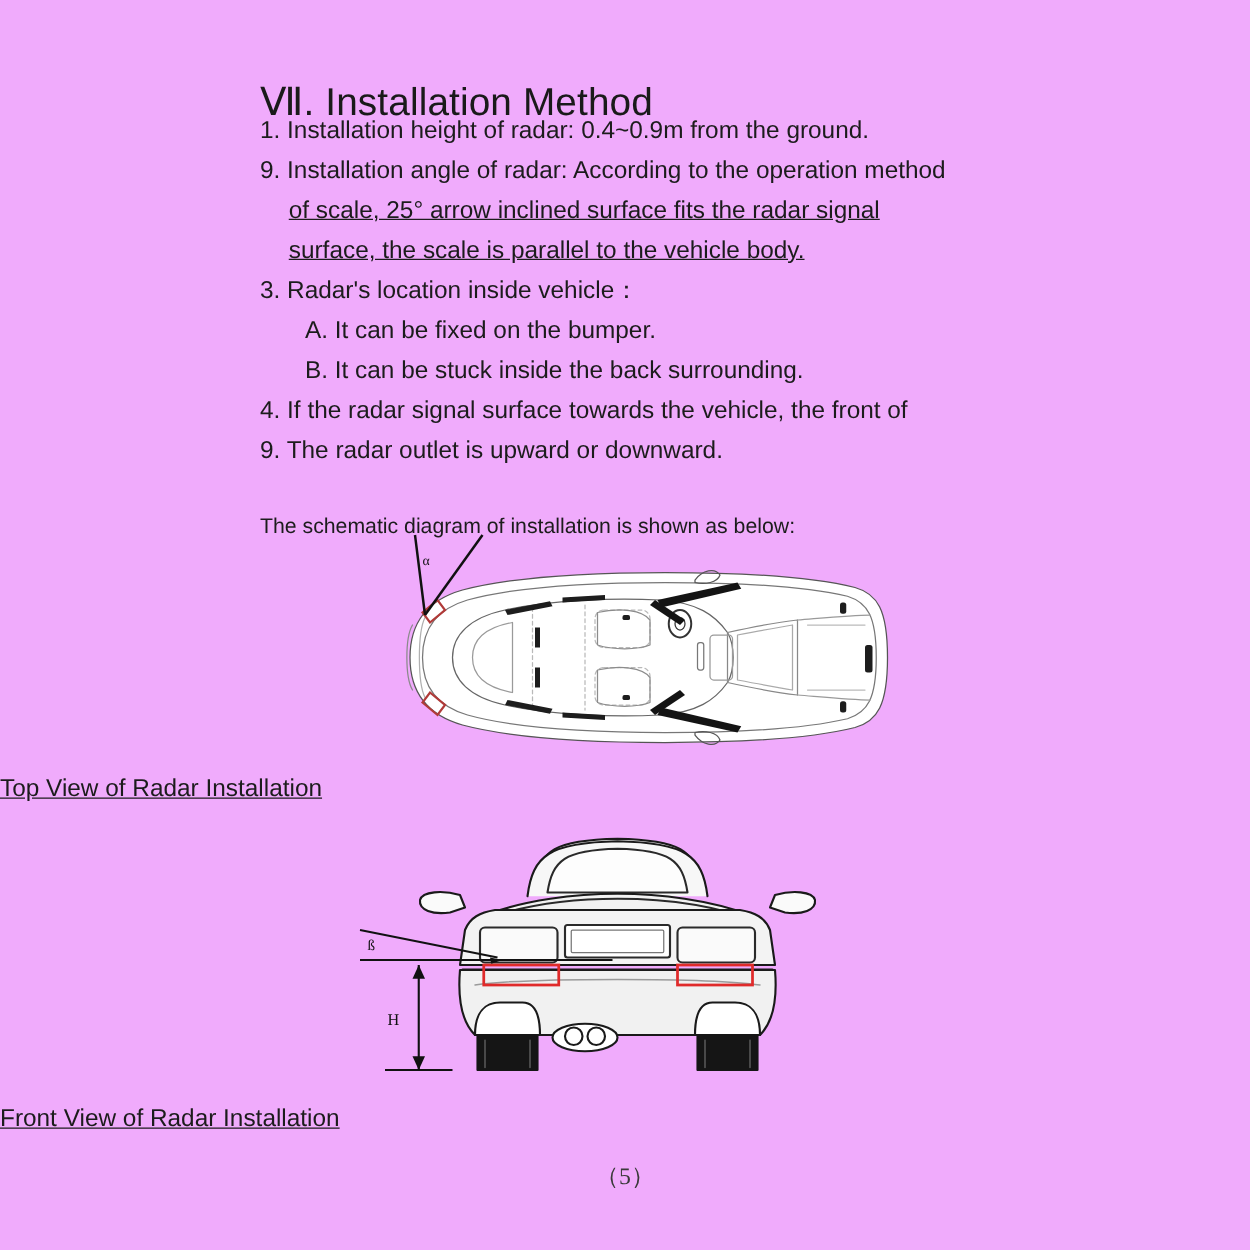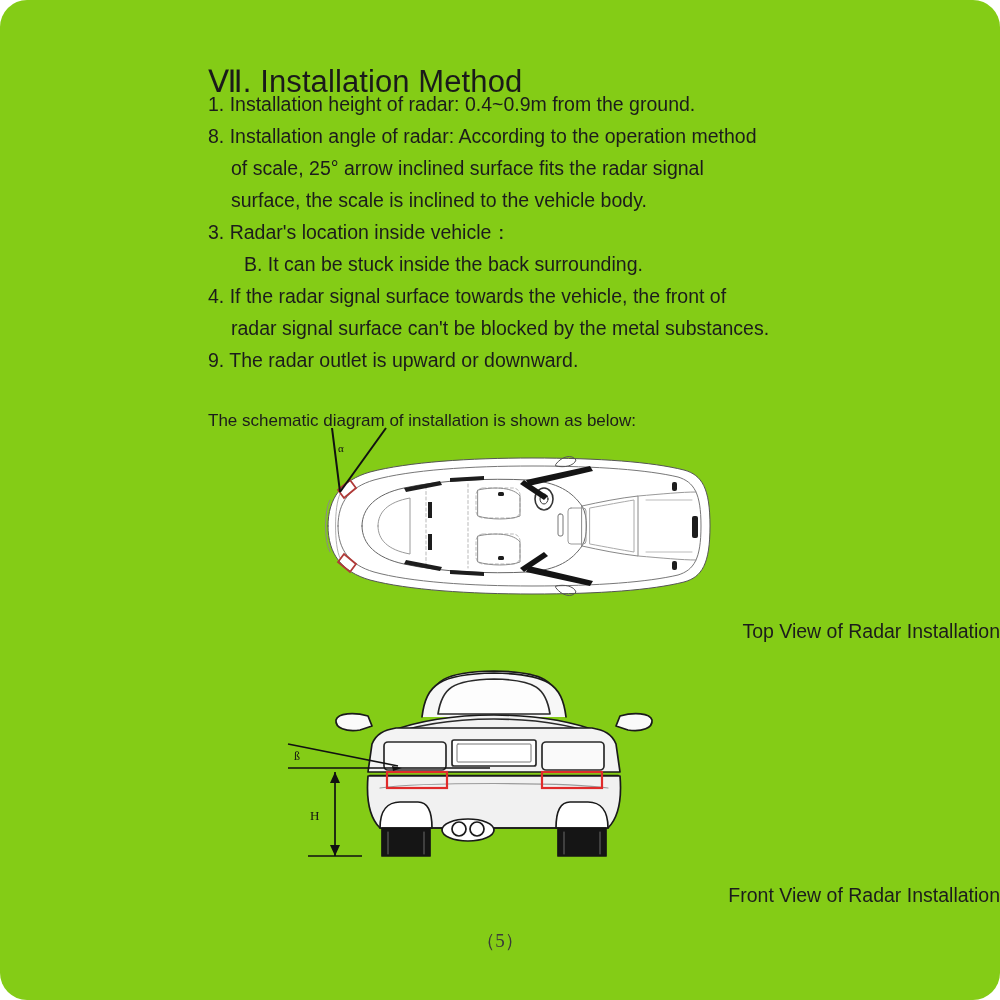--- a/index.html
+++ b/index.html
@@ -14,22 +14,21 @@
     position: relative;
     overflow: hidden;
     font-family: "Liberation Sans", sans-serif;
     color: #1b1b1b;
     -webkit-font-smoothing: antialiased;
   }
 
   .page {
     position: absolute;
     inset: 0;
-    background: #84cc16;
-    border-radius: 27px;
+    background: #f0abfc;
   }
 
   
   .doc-title {
     position: absolute;
     left: 208px;
     top: 42px;
     font-size: 31px;
     font-weight: 400;
     letter-spacing: 0.1px;
@@ -43,21 +42,21 @@
     left: 208px;
     top: 88px;
     width: 640px;
   }
   .body-line {
     font-size: 19.5px;
     line-height: 32px;
     color: #1c1c1c;
     white-space: nowrap;
   }
-  .body-line.indent-1 { padding-left: 23px; }
+  .body-line.indent-1 { padding-left: 23px; text-decoration: underline; }
   .body-line.indent-2 { padding-left: 36px; }
 
   .intro-line {
     position: absolute;
     left: 208px;
     top: 405px;
     font-size: 17px;
     line-height: 32px;
     color: #1c1c1c;
     white-space: nowrap;
@@ -66,24 +65,25 @@
   
   .figure {
     position: absolute;
   }
   .fig-top  { left: 300px; top: 436px;  width: 420px; height: 180px; }
   .fig-front{ left: 280px; top: 660px;  width: 430px; height: 215px; }
 
   .fig-caption {
     position: absolute;
     width: 100%;
-    text-align: right;
+    text-align: left;
     font-size: 19.5px;
     color: #1c1c1c;
     white-space: nowrap;
+    text-decoration: underline;
   }
   .cap-top   { left: 0; top: 620px;  width: 1000px; }
   .cap-front { left: 0; top: 884px;  width: 1000px; }
 
   .page-number {
     position: absolute;
     left: 0;
     top: 928px;
     width: 1000px;
     text-align: center;
@@ -96,27 +96,27 @@
 </style>
 </head>
 <body>
 
 <div class="page">
 
   <h1 class="doc-title">Ⅶ. Installation Method</h1>
 
   <div class="body-list">
     <div class="body-line">1. Installation height of radar: 0.4~0.9m from the ground.</div>
-    <div class="body-line">8. Installation angle of radar: According to the operation method</div>
+    <div class="body-line">9. Installation angle of radar: According to the operation method</div>
     <div class="body-line indent-1">of scale, 25° arrow inclined surface fits the radar signal</div>
-    <div class="body-line indent-1">surface, the scale is inclined to the vehicle body.</div>
+    <div class="body-line indent-1">surface, the scale is parallel to the vehicle body.</div>
     <div class="body-line">3. Radar's location inside vehicle：</div>
+    <div class="body-line indent-2">A. It can be fixed on the bumper.</div>
     <div class="body-line indent-2">B. It can be stuck inside the back surrounding.</div>
     <div class="body-line">4. If the radar signal surface towards the vehicle, the front of</div>
-    <div class="body-line indent-1">radar signal surface can't be blocked by the metal substances.</div>
     <div class="body-line">9. The radar outlet is upward or downward.</div>
   </div>
 
   <div class="intro-line">The schematic diagram of installation is shown as below:</div>
 
   <div class="figure fig-top">
     <svg viewBox="0 0 420 180" width="420" height="180">
       <g fill="none" stroke="#3a3a3a" stroke-width="1" stroke-linejoin="round" stroke-linecap="round">
 
         <path d="M 28 90

